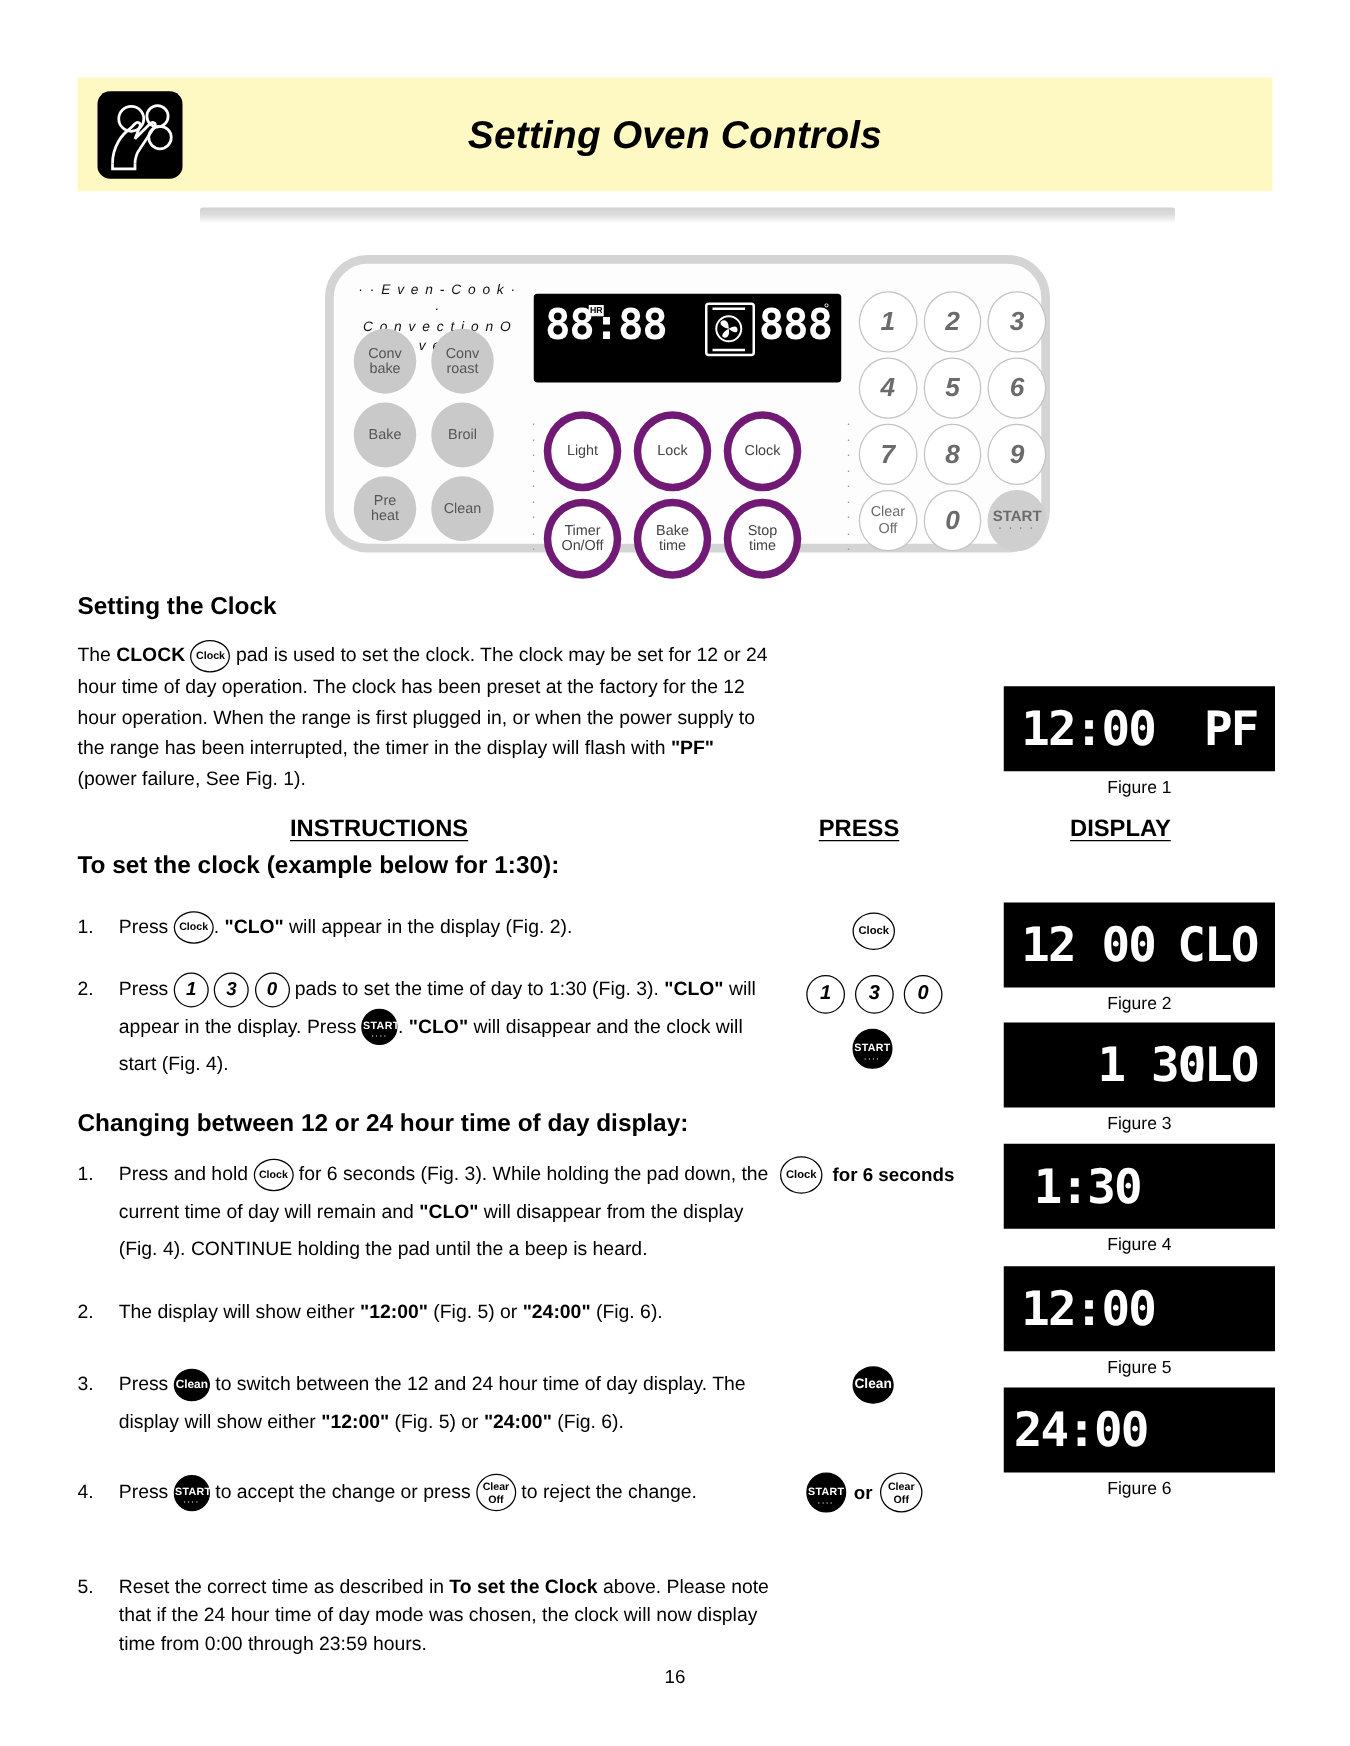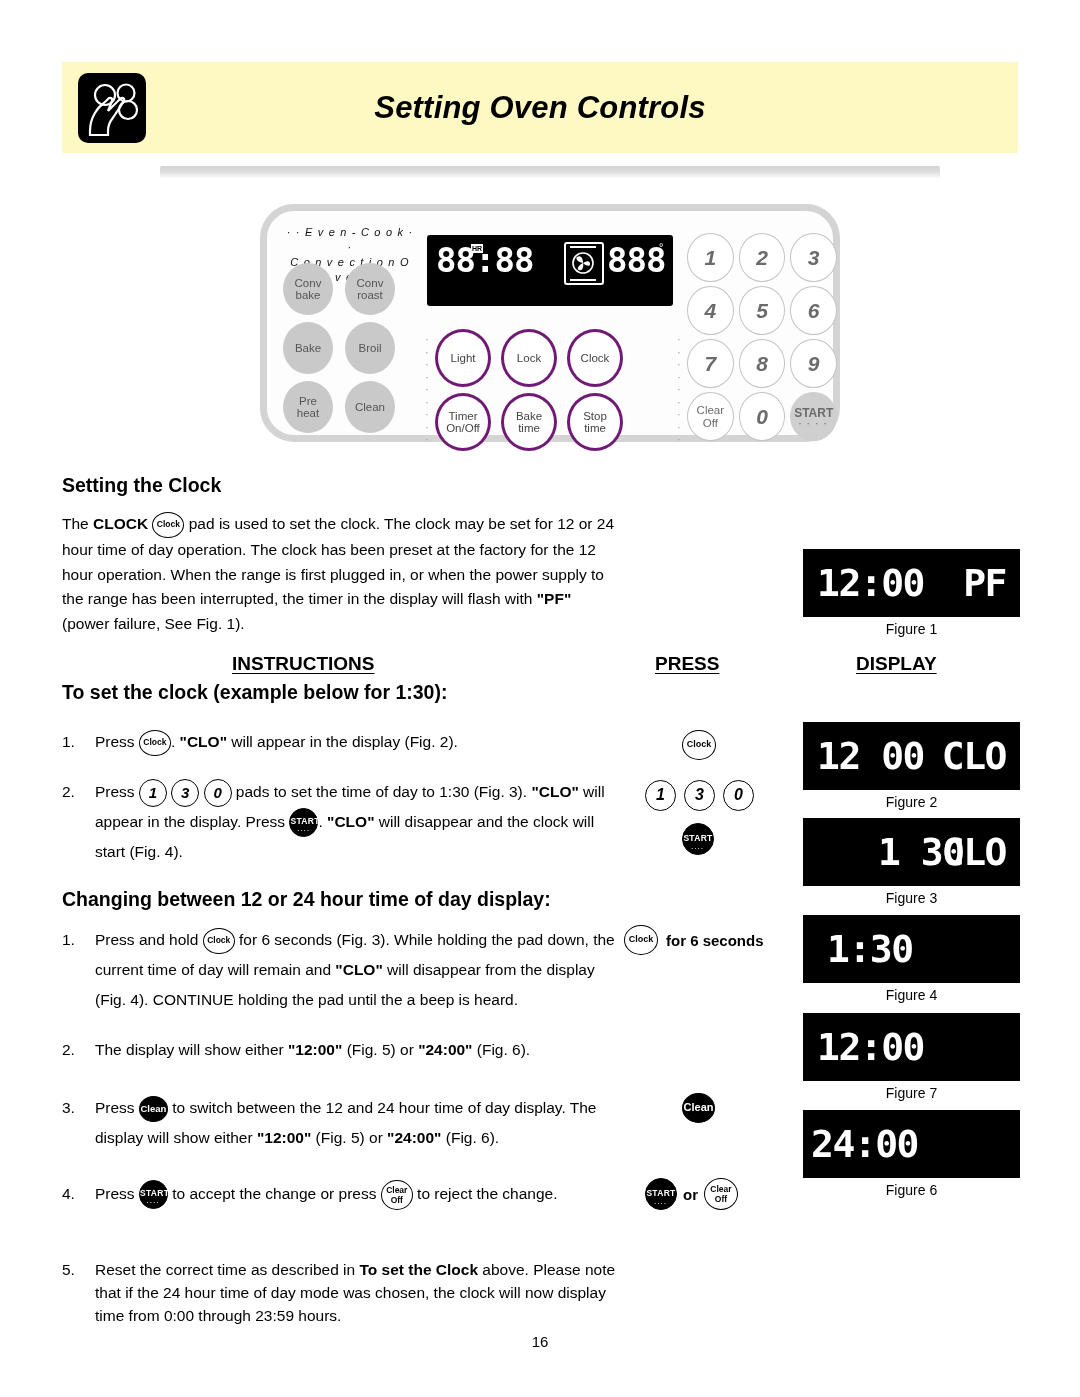--- a/index.html
+++ b/index.html
@@ -82,21 +82,21 @@
   }
   .lcd-labels div{white-space:pre-line;}
   .lock-glyph{width:9px;}
   .lock-glyph svg{display:block;}
 
   
   .center-pads{position:absolute;left:168px;top:118px;width:240px;}
   .cp-row{display:flex;gap:10px;margin-bottom:6px;}
   .pad-circ{
     width:50px;height:52px;border-radius:50%;
-    border:3px solid #701a75;background:#fff;color:#444;
+    border:6px solid #701a75;background:#fff;color:#444;
     display:flex;align-items:center;justify-content:center;
     text-align:center;font-size:11.5px;line-height:12.5px;
   }
   .dots-col{
     position:absolute;width:3px;font-size:11px;line-height:12.5px;color:#999;
     text-align:center;
   }
 
   
   .keypad{position:absolute;left:420px;top:22px;width:150px;}
@@ -445,21 +445,21 @@
     <span class="fig-text fig-right"></span>
   </div>
   <div class="fig-cap">Figure 4</div>
 </div>
 
 <div class="fig" style="left:803px;top:1013px;">
   <div class="fig-screen">
     <span class="fig-text fig-left" style="left:14px;">12:00</span>
     <span class="fig-text fig-right"></span>
   </div>
-  <div class="fig-cap">Figure 7</div>
+  <div class="fig-cap">Figure 5</div>
 </div>
 
 <div class="fig" style="left:803px;top:1110px;">
   <div class="fig-screen">
     <span class="fig-text fig-left" style="left:8px;">24:00</span>
     <span class="fig-text fig-right"></span>
   </div>
   <div class="fig-cap">Figure 6</div>
 </div>
 

